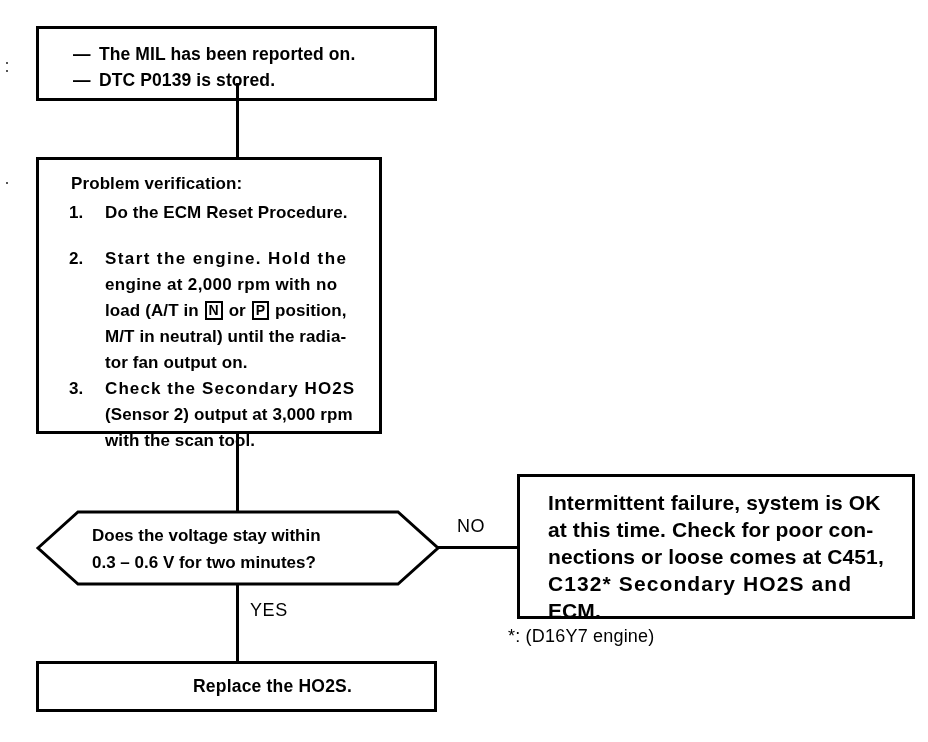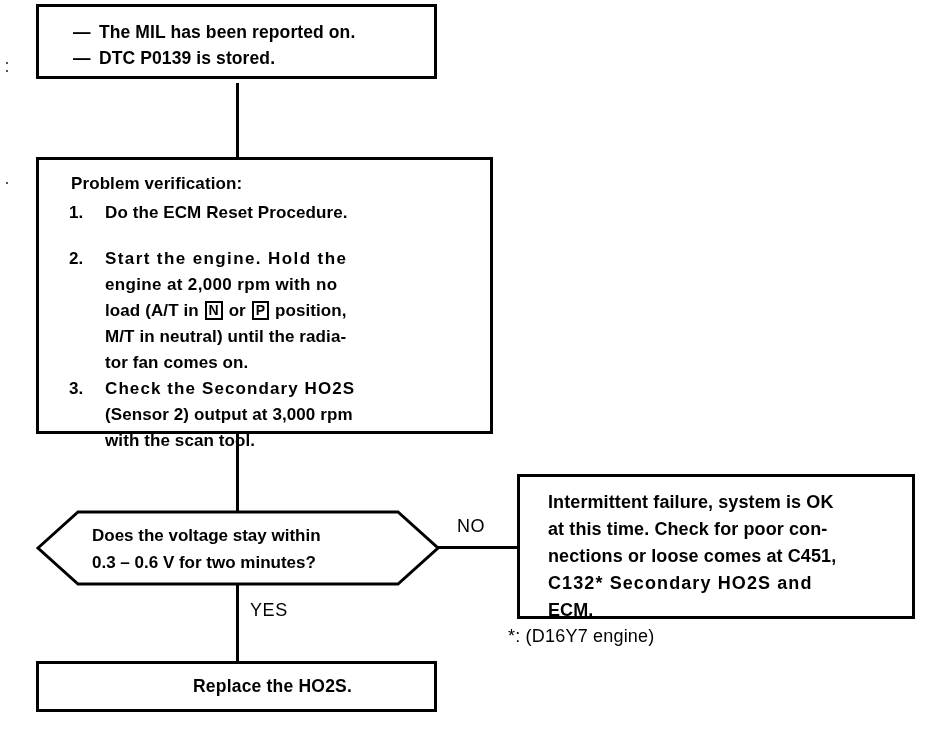--- a/index.html
+++ b/index.html
@@ -122,21 +122,21 @@
     position: absolute;
     font-size: 18px;
     letter-spacing: 0.6px;
   }
 
   .rb-text {
     position: absolute;
     left: 28px;
     top: 12px;
     width: 360px;
-    font-size: 18px;
+    font-size: 21px;
     font-weight: bold;
     line-height: 27px;
   }
   .rb-text span { display: block; white-space: nowrap; }
 
   .footnote {
     position: absolute;
     font-size: 18px;
     letter-spacing: 0.2px;
     white-space: nowrap;
@@ -163,32 +163,32 @@
 </style>
 </head>
 <body>
 
 <div id="canvas">
 
   <div class="speckle" style="left:6px; top:62px;"></div>
   <div class="speckle" style="left:6px; top:70px;"></div>
   <div class="speckle" style="left:6px; top:182px;"></div>
 
-  <div class="fbox" style="left:36px; top:4px; width:401px; height:75px;">
+  <div class="fbox" style="left:36px; top:26px; width:401px; height:75px;">
     <div class="t-dash-list">
       <span class="dash">—</span><span>The MIL has been reported on.</span>
     </div>
     <div class="t-dash-list" style="top:38px;">
       <span class="dash">—</span><span>DTC P0139 is stored.</span>
     </div>
   </div>
 
   <div class="vline" style="left:236px; top:83px; height:74px;"></div>
 
-  <div class="fbox" style="left:36px; top:157px; width:457px; height:277px;">
+  <div class="fbox" style="left:36px; top:157px; width:346px; height:277px;">
 
     <div class="pv-title">Problem verification:</div>
 
     <div class="pv-list">
 
       <div class="pv-item">
         <span class="pv-num">1.</span>
         <span class="pv-line sp4">Do the ECM Reset Procedure.</span>
       </div>
 
@@ -197,21 +197,21 @@
         <span class="pv-line sp3">Start the engine. Hold the</span>
         <span class="pv-line sp2">engine at 2,000 rpm with no</span>
         <span class="pv-line sp4">
           <span>load (A/T in</span>
           <span class="keycap">N</span>
           <span>or</span>
           <span class="keycap">P</span>
           <span>position,</span>
         </span>
         <span class="pv-line sp4">M/T in neutral) until the radia-</span>
-        <span class="pv-line sp4">tor fan comes on.</span>
+        <span class="pv-line sp4">tor fan output on.</span>
       </div>
 
       <div class="pv-item">
         <span class="pv-num">3.</span>
         <span class="pv-line sp1">Check the Secondary HO2S</span>
         <span class="pv-line sp4">(Sensor 2) output at 3,000 rpm</span>
         <span class="pv-line sp4">with the scan tool.</span>
       </div>
 
     </div>

